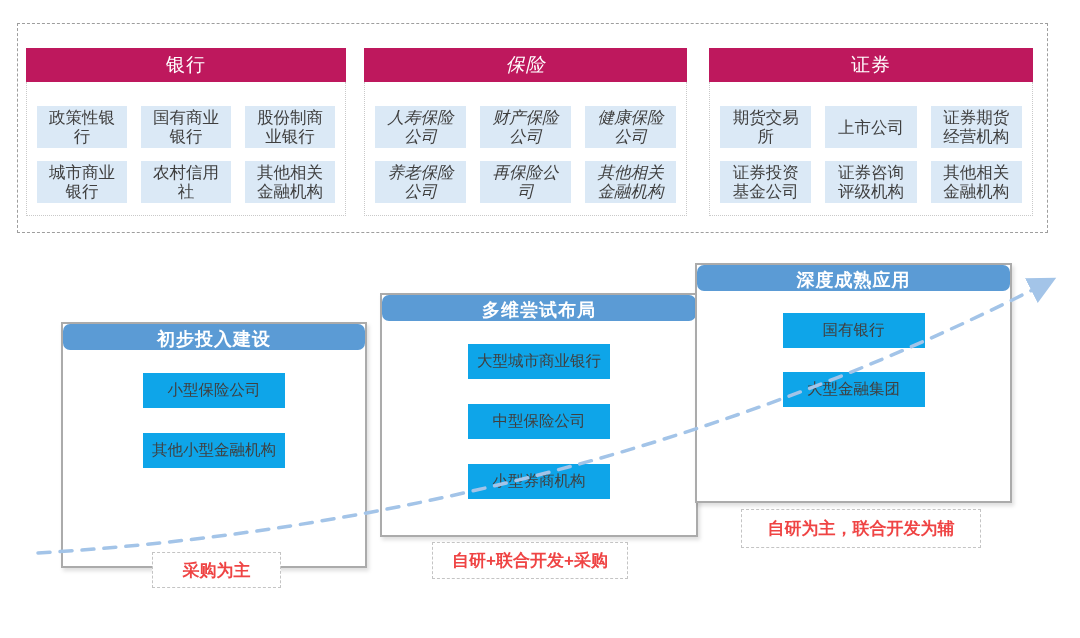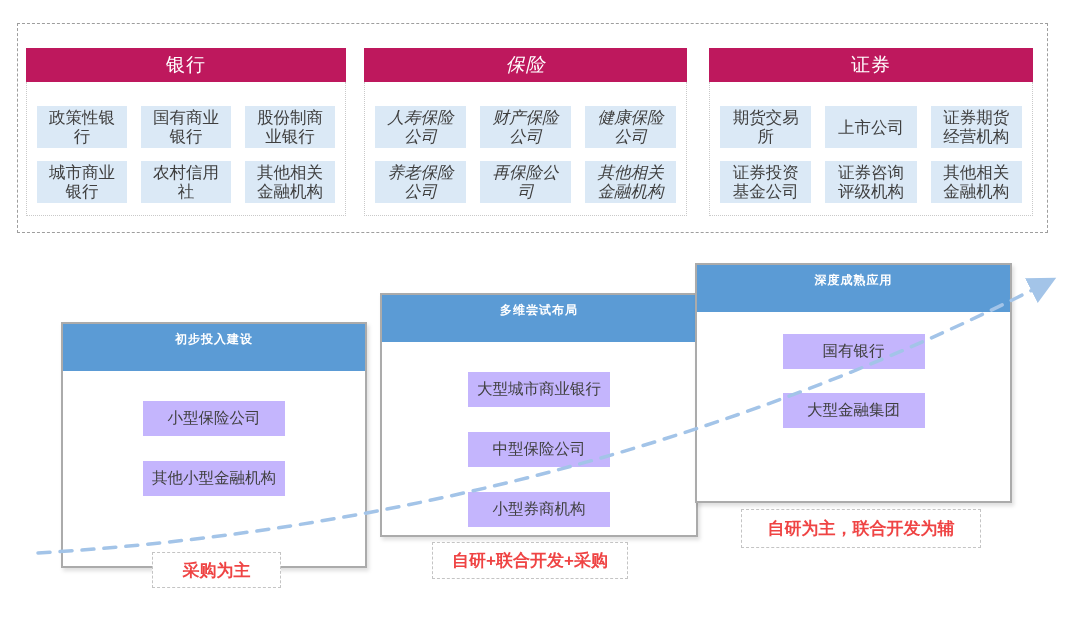--- a/index.html
+++ b/index.html
@@ -39,30 +39,30 @@
 
   
   .stage{
     position:absolute;background:#ffffff;box-sizing:border-box;
     border:2px solid #ababab;box-shadow:2px 3px 4px rgba(0,0,0,0.13);
   }
   .stage-1{left:61px;top:322px;width:306px;height:246px;}
   .stage-2{left:380px;top:293px;width:318px;height:244px;}
   .stage-3{left:695px;top:263px;width:317px;height:240px;}
   .stage-header{
-    height:47px;line-height:31px;background:#5b9bd5;color:#ffffff;
-    text-align:center;font-size:12px;font-weight:700;letter-spacing:1px;
+    height:26px;line-height:31px;background:#5b9bd5;color:#ffffff;
+    text-align:center;font-size:18px;font-weight:700;letter-spacing:1px;border-radius:7px;
   }
   .stage-body{
     display:flex;flex-direction:column;align-items:center;
-    padding-top:30px;gap:25px;
+    padding-top:23px;gap:25px;
   }
   .stage-3 .stage-body{padding-top:22px;gap:24px;}
   .stage-item{
-    width:142px;height:35px;background:#c4b5fd;color:#404040;
+    width:142px;height:35px;background:#0ea5e9;color:#404040;
     display:flex;align-items:center;justify-content:center;
     text-align:center;font-size:15.5px;white-space:nowrap;
   }
 
   
   .strategy{
     position:absolute;background:#ffffff;box-sizing:border-box;
     border:1px dashed #c4c4c4;color:#ef4444;font-weight:700;
     display:flex;align-items:center;justify-content:center;
     text-align:center;font-size:17px;white-space:nowrap;

